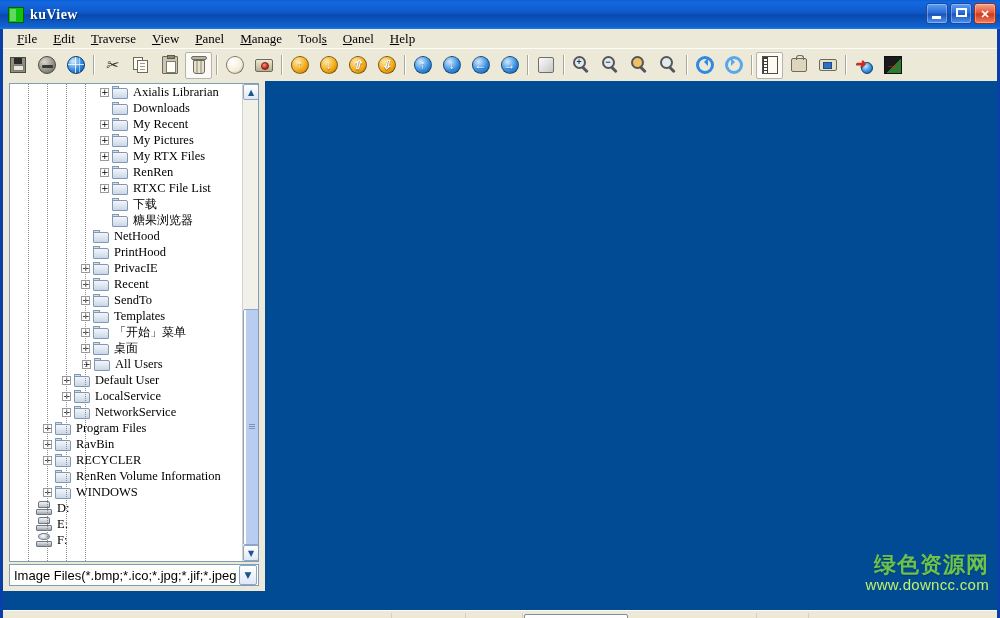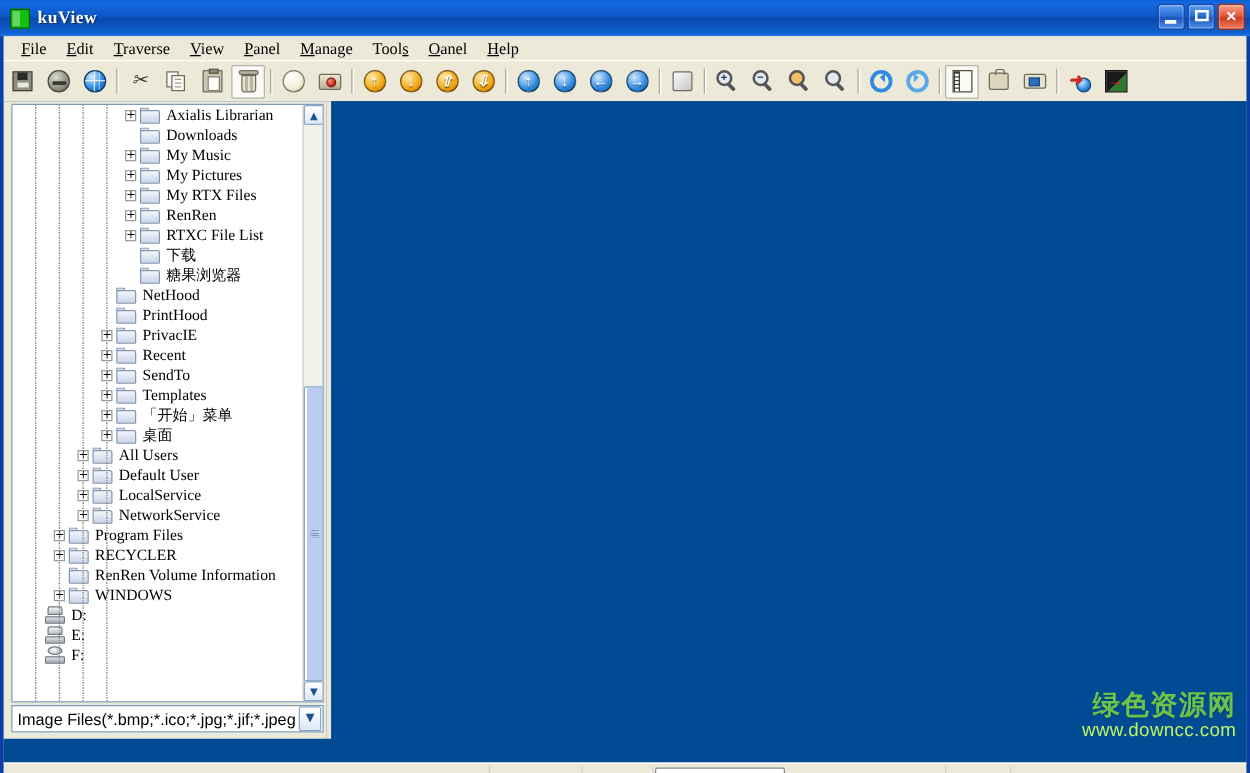--- a/index.html
+++ b/index.html
@@ -568,21 +568,21 @@
                   <span class="fb"></span>
                 </span>
                 <span class="lbl">Downloads</span>
               </div>
               <div class="tnode" style="padding-left: 90px;">
                 <span class="exp">+</span>
                 <span class="folder">
                   <span class="ft"></span>
                   <span class="fb"></span>
                 </span>
-                <span class="lbl">My Music</span>
+                <span class="lbl">My Recent</span>
               </div>
               <div class="tnode" style="padding-left: 90px;">
                 <span class="exp">+</span>
                 <span class="folder">
                   <span class="ft"></span>
                   <span class="fb"></span>
                 </span>
                 <span class="lbl">My Pictures</span>
               </div>
               <div class="tnode" style="padding-left: 90px;">
@@ -682,59 +682,67 @@
                 <span class="lbl cjk">「开始」菜单</span>
               </div>
               <div class="tnode" style="padding-left: 71px;">
                 <span class="exp">+</span>
                 <span class="folder">
                   <span class="ft"></span>
                   <span class="fb"></span>
                 </span>
                 <span class="lbl cjk">桌面</span>
               </div>
+              <div class="tnode" style="padding-left: 72px;">
+                <span class="exp">+</span>
+                <span class="folder">
+                  <span class="ft"></span>
+                  <span class="fb"></span>
+                </span>
+                <span class="lbl">All Users</span>
+              </div>
               <div class="tnode" style="padding-left: 52px;">
                 <span class="exp">+</span>
                 <span class="folder">
                   <span class="ft"></span>
                   <span class="fb"></span>
                 </span>
-                <span class="lbl">All Users</span>
+                <span class="lbl">Default User</span>
               </div>
               <div class="tnode" style="padding-left: 52px;">
                 <span class="exp">+</span>
                 <span class="folder">
                   <span class="ft"></span>
                   <span class="fb"></span>
                 </span>
-                <span class="lbl">Default User</span>
+                <span class="lbl">LocalService</span>
               </div>
               <div class="tnode" style="padding-left: 52px;">
                 <span class="exp">+</span>
                 <span class="folder">
                   <span class="ft"></span>
                   <span class="fb"></span>
                 </span>
-                <span class="lbl">LocalService</span>
-              </div>
-              <div class="tnode" style="padding-left: 52px;">
-                <span class="exp">+</span>
-                <span class="folder">
-                  <span class="ft"></span>
-                  <span class="fb"></span>
-                </span>
                 <span class="lbl">NetworkService</span>
               </div>
               <div class="tnode" style="padding-left: 33px;">
                 <span class="exp">+</span>
                 <span class="folder">
                   <span class="ft"></span>
                   <span class="fb"></span>
                 </span>
                 <span class="lbl">Program Files</span>
+              </div>
+              <div class="tnode" style="padding-left: 33px;">
+                <span class="exp">+</span>
+                <span class="folder">
+                  <span class="ft"></span>
+                  <span class="fb"></span>
+                </span>
+                <span class="lbl">RavBin</span>
               </div>
               <div class="tnode" style="padding-left: 33px;">
                 <span class="exp">+</span>
                 <span class="folder">
                   <span class="ft"></span>
                   <span class="fb"></span>
                 </span>
                 <span class="lbl">RECYCLER</span>
               </div>
               <div class="tnode" style="padding-left: 33px;">

